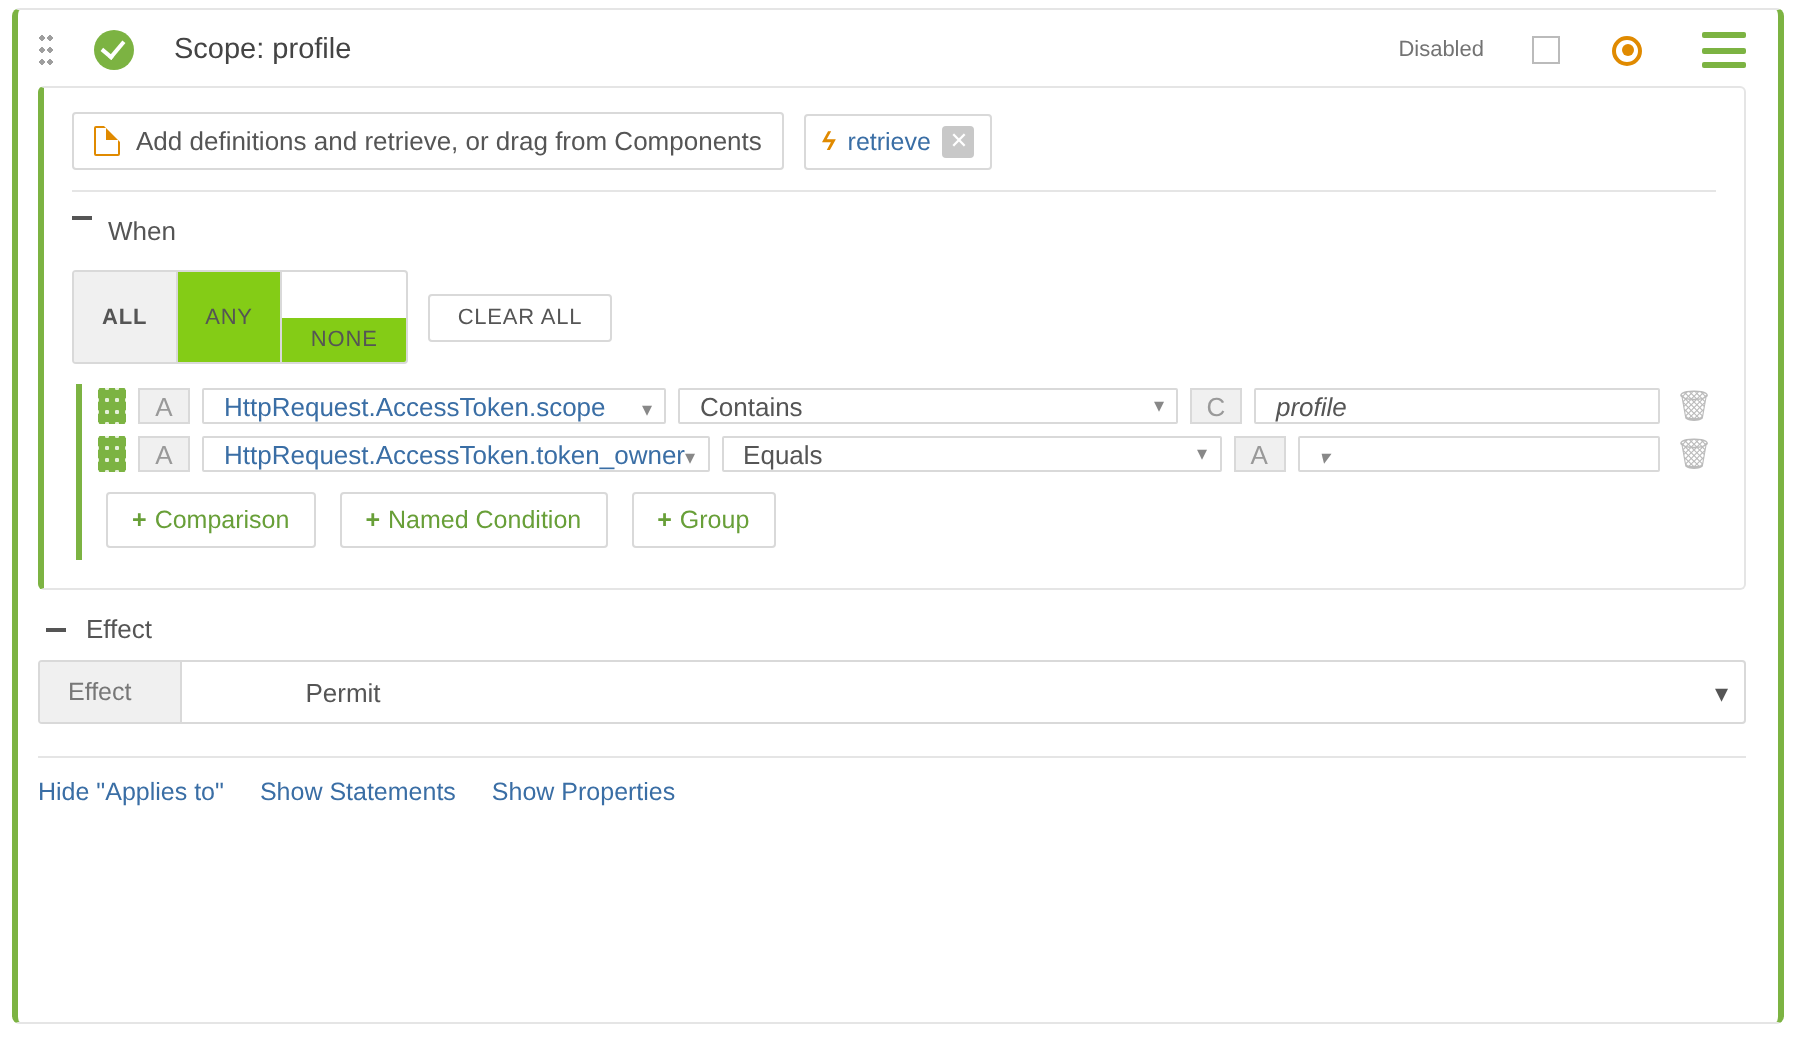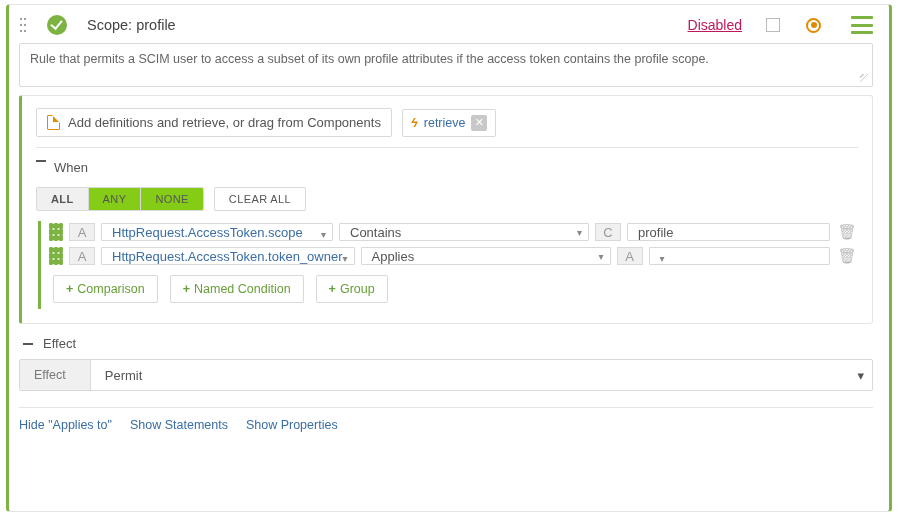--- a/index.html
+++ b/index.html
@@ -49,21 +49,21 @@
     width: 20px; height: 20px; border-radius: 50%;
     background: var(--green); position: relative; flex-shrink: 0;
   }
   .check-circle::after {
     content: ""; position: absolute; left: 5.5px; top: 2.5px;
     width: 5px; height: 9px; border: solid #fff; border-width: 0 2.5px 2.5px 0;
     transform: rotate(40deg);
   }
   .title { font-size: 14.5px; color: #444; }
   .spacer { flex: 1; }
-  .disabled-lbl { color: #be185d; font-size: 14px; margin-right: 4px; text-decoration: underline; }
+  .disabled-lbl { color: #737373; font-size: 11px; margin-right: 4px; }
   .chk { width: 14px; height: 14px; border: 1px solid #bbb; display: inline-block; vertical-align: middle; }
   .radio-dot {
     width: 15px; height: 15px; border: 2px solid var(--orange); border-radius: 50%;
     display: inline-flex; align-items: center; justify-content: center; margin: 0 10px 0 6px;
   }
   .radio-dot::after { content: ""; width: 6px; height: 6px; background: var(--orange); border-radius: 50%; }
   .hamburger { width: 22px; height: 18px; display: flex; flex-direction: column; justify-content: space-between; cursor: pointer; }
   .hamburger span { height: 3px; background: var(--green); border-radius: 1px; }
   
   .desc {
@@ -124,21 +124,21 @@
   }
   .rule-sep { height: 1px; background: var(--border-light); margin: 0 0 2px 0; }
   
   .when-hdr { display: flex; align-items: flex-start; gap: 8px; }
   .btn-row { display: flex; gap: 10px; align-items: center; margin-top: 2px; }
   .seg { display: flex; border: 1px solid var(--border); border-radius: 2px; overflow: hidden; }
   .seg button {
     border: none; background: #84cc16; padding: 5px 14px; font-size: 11px; letter-spacing: .4px;
     color: #555; cursor: pointer; border-right: 1px solid var(--border);
   }
-  .seg button:last-child { border-right: none; }
+  .seg button:last-child { border-right: none; margin-top: 23px; }
   .seg button.active { background: var(--tag-bg); font-weight: 600; }
   .clear-all {
     border: 1px solid var(--border); background: #fff; border-radius: 2px;
     padding: 5px 14px; font-size: 11px; letter-spacing: .4px; color: #555; cursor: pointer;
   }
   
   .cond-block { border-left: 3px solid var(--green); padding: 2px 0 6px 8px; display: flex; flex-direction: column; gap: 6px; margin-left: 2px; }
   .cond-row { display: flex; align-items: stretch; gap: 6px; }
   .grip {
     width: 14px; min-width:14px; background: var(--green);
@@ -157,39 +157,39 @@
   }
   .sel .caret, .plain .caret { color: #888; font-size: 10px; }
   .plain {
     border: 1px solid var(--border); border-radius: 1px; display: flex; align-items: center;
     padding: 0 6px 0 10px; color: #555; font-size: 13px; cursor: pointer;
     justify-content: space-between; background: #fff;
   }
   .w-attr   { flex: 0 0 232px; }
   .w-op     { flex: 0 0 250px; align-items: center; }
   .w-type2  { }
-  .w-val    { flex: 1; }
+  .w-val    { flex: 1; font-style: italic; }
   .trash { width: 22px; display: flex; align-items: center; justify-content: center; color: var(--gray-icon); cursor: pointer; font-size: 15px; }
   .add-row { display: flex; gap: 12px; margin-top: 4px; padding-left: 4px; }
   .add-btn {
     border: 1px solid var(--border); border-radius: 2px; background: #fff;
     padding: 6px 12px; color: var(--green-dark); font-size: 12.5px; cursor: pointer;
     display: flex; align-items: center; gap: 4px; font-weight: 500;
   }
   .add-btn .plus { font-weight: bold; }
   
   .effect-box {
     border: 1px solid var(--border); border-radius: 2px; display: flex; align-items: stretch;
     height: 32px; overflow: hidden;
   }
   .effect-lbl {
     background: var(--tag-bg); padding: 0 24px 0 14px; display: flex; align-items: center;
     color: #777; font-size: 12.5px; border-right: 1px solid var(--border);
   }
-  .effect-val { flex: 1; display: flex; align-items: center; padding: 0 8px 0 14px; justify-content: space-between; color: #555; }
+  .effect-val { flex: 1; display: flex; align-items: center; padding: 0 8px 0 14px; justify-content: space-between; color: #555; margin-left: 48px; }
   
   .footer { border-top: 1px solid var(--border-light); margin-top: 8px; padding-top: 10px; display: flex; gap: 18px; }
   .footer a { color: var(--blue-link); text-decoration: none; font-size: 12.5px; cursor: pointer; }
 </style>
 </head>
 <body>
 
 <div class="canvas">
   <div class="card">
 
@@ -201,21 +201,20 @@
       <span class="disabled-lbl">Disabled</span>
       <span class="chk"></span>
       <span class="radio-dot"></span>
       <div class="hamburger">
           <span></span>
           <span></span>
           <span></span>
         </div>
     </div>
 
-    <div class="desc">Rule that permits a SCIM user to access a subset of its own profile attributes if the access token contains the profile scope.</div>
 
 
     <div class="applies-box">
 
       <div class="def-row">
         <div class="def-box">
           <span class="doc-icon"></span>
           <span>Add definitions and retrieve, or drag from Components</span>
         </div>
         <div class="retrieve-box">
@@ -263,21 +262,21 @@
         </div>
 
         <div class="cond-row">
           <div class="grip"></div>
           <div class="type-tag">A</div>
           <div class="sel w-attr">
             <span>HttpRequest.AccessToken.token_owner</span>
               <span class="caret">▾</span>
           </div>
           <div class="plain w-op">
-            <span>Applies</span>
+            <span>Equals</span>
               <span class="caret">▾</span>
           </div>
           <div class="type-tag w-type2">A</div>
           <div class="sel w-val">
               <span class="caret">▾</span>
           </div>
           <div class="trash">🗑</div>
         </div>
 
         <div class="add-row">

